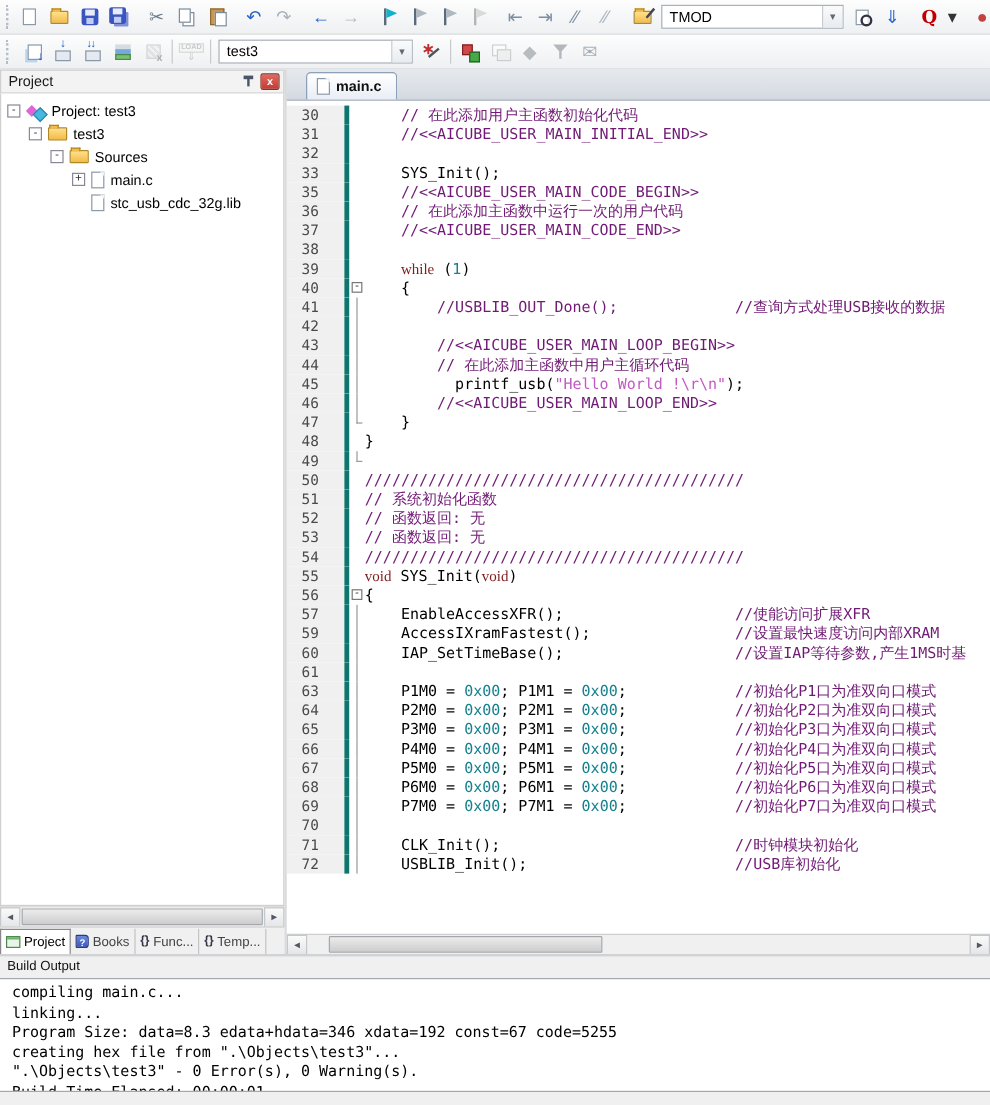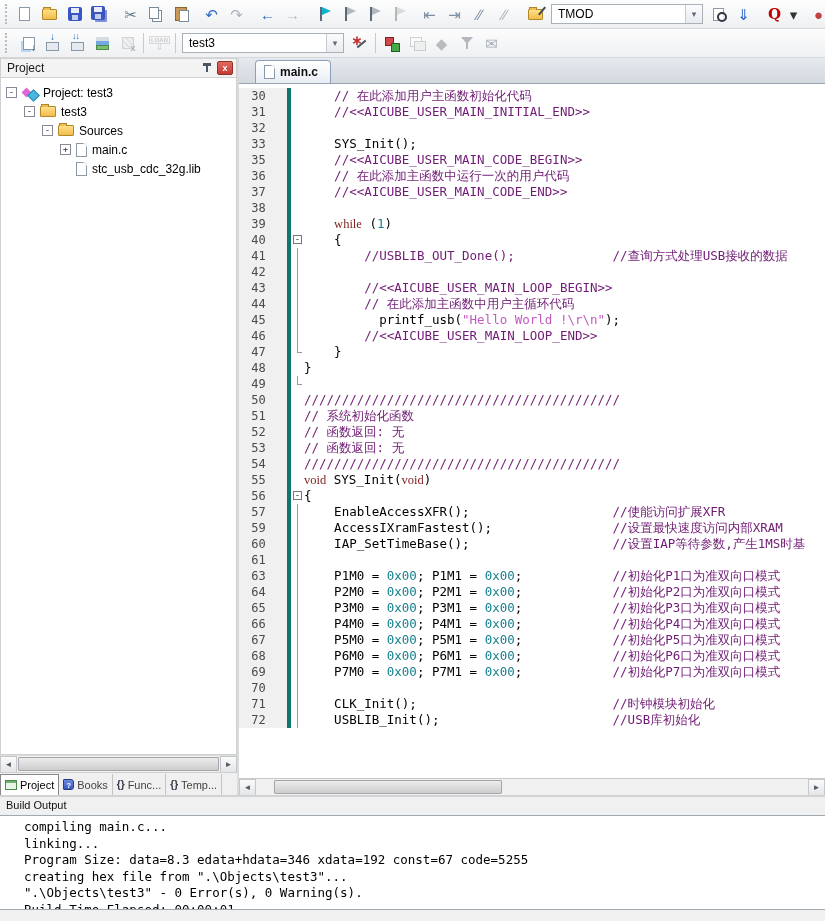--- a/index.html
+++ b/index.html
@@ -141,21 +141,21 @@
   .kw { color:#7f1d1d;font-family:Liberation Serif, serif; }
   .num { color:#17818e; }
   .str { color:#c25ac2; }
   #editor-hscroll { border-top:1px solid #c8c8c8; }
 
   
   #build { height:126px; flex:0 0 126px; display:flex; flex-direction:column; background:#f0f0f0;
     border-top:2px solid #d0d2d4; }
   #build-header { height:18px; flex:0 0 18px; font-size:11px; color:#111; padding:2px 6px; }
   #build-body { flex:1 1 auto; background:#fff; border:1px solid #a0a8b0; border-left:none; border-right:none;
-    font-family:"DejaVu Sans Mono",monospace; font-size:12.5px; line-height:16.5px; padding:3px 24px; overflow:hidden; color:#000; }
+    font-family:"DejaVu Sans Mono",monospace; font-size:12.5px; line-height:16.5px; padding:3px 10px; overflow:hidden; color:#000; }
   #build-footer { height:11px; flex:0 0 11px; background:#f0f0f0; }
 </style>
 </head>
 <body>
 
 <div id="app">
 
   <div id="toolbar1" class="toolbar">
       <div class="grip"></div>
       <div class="tbtn">

